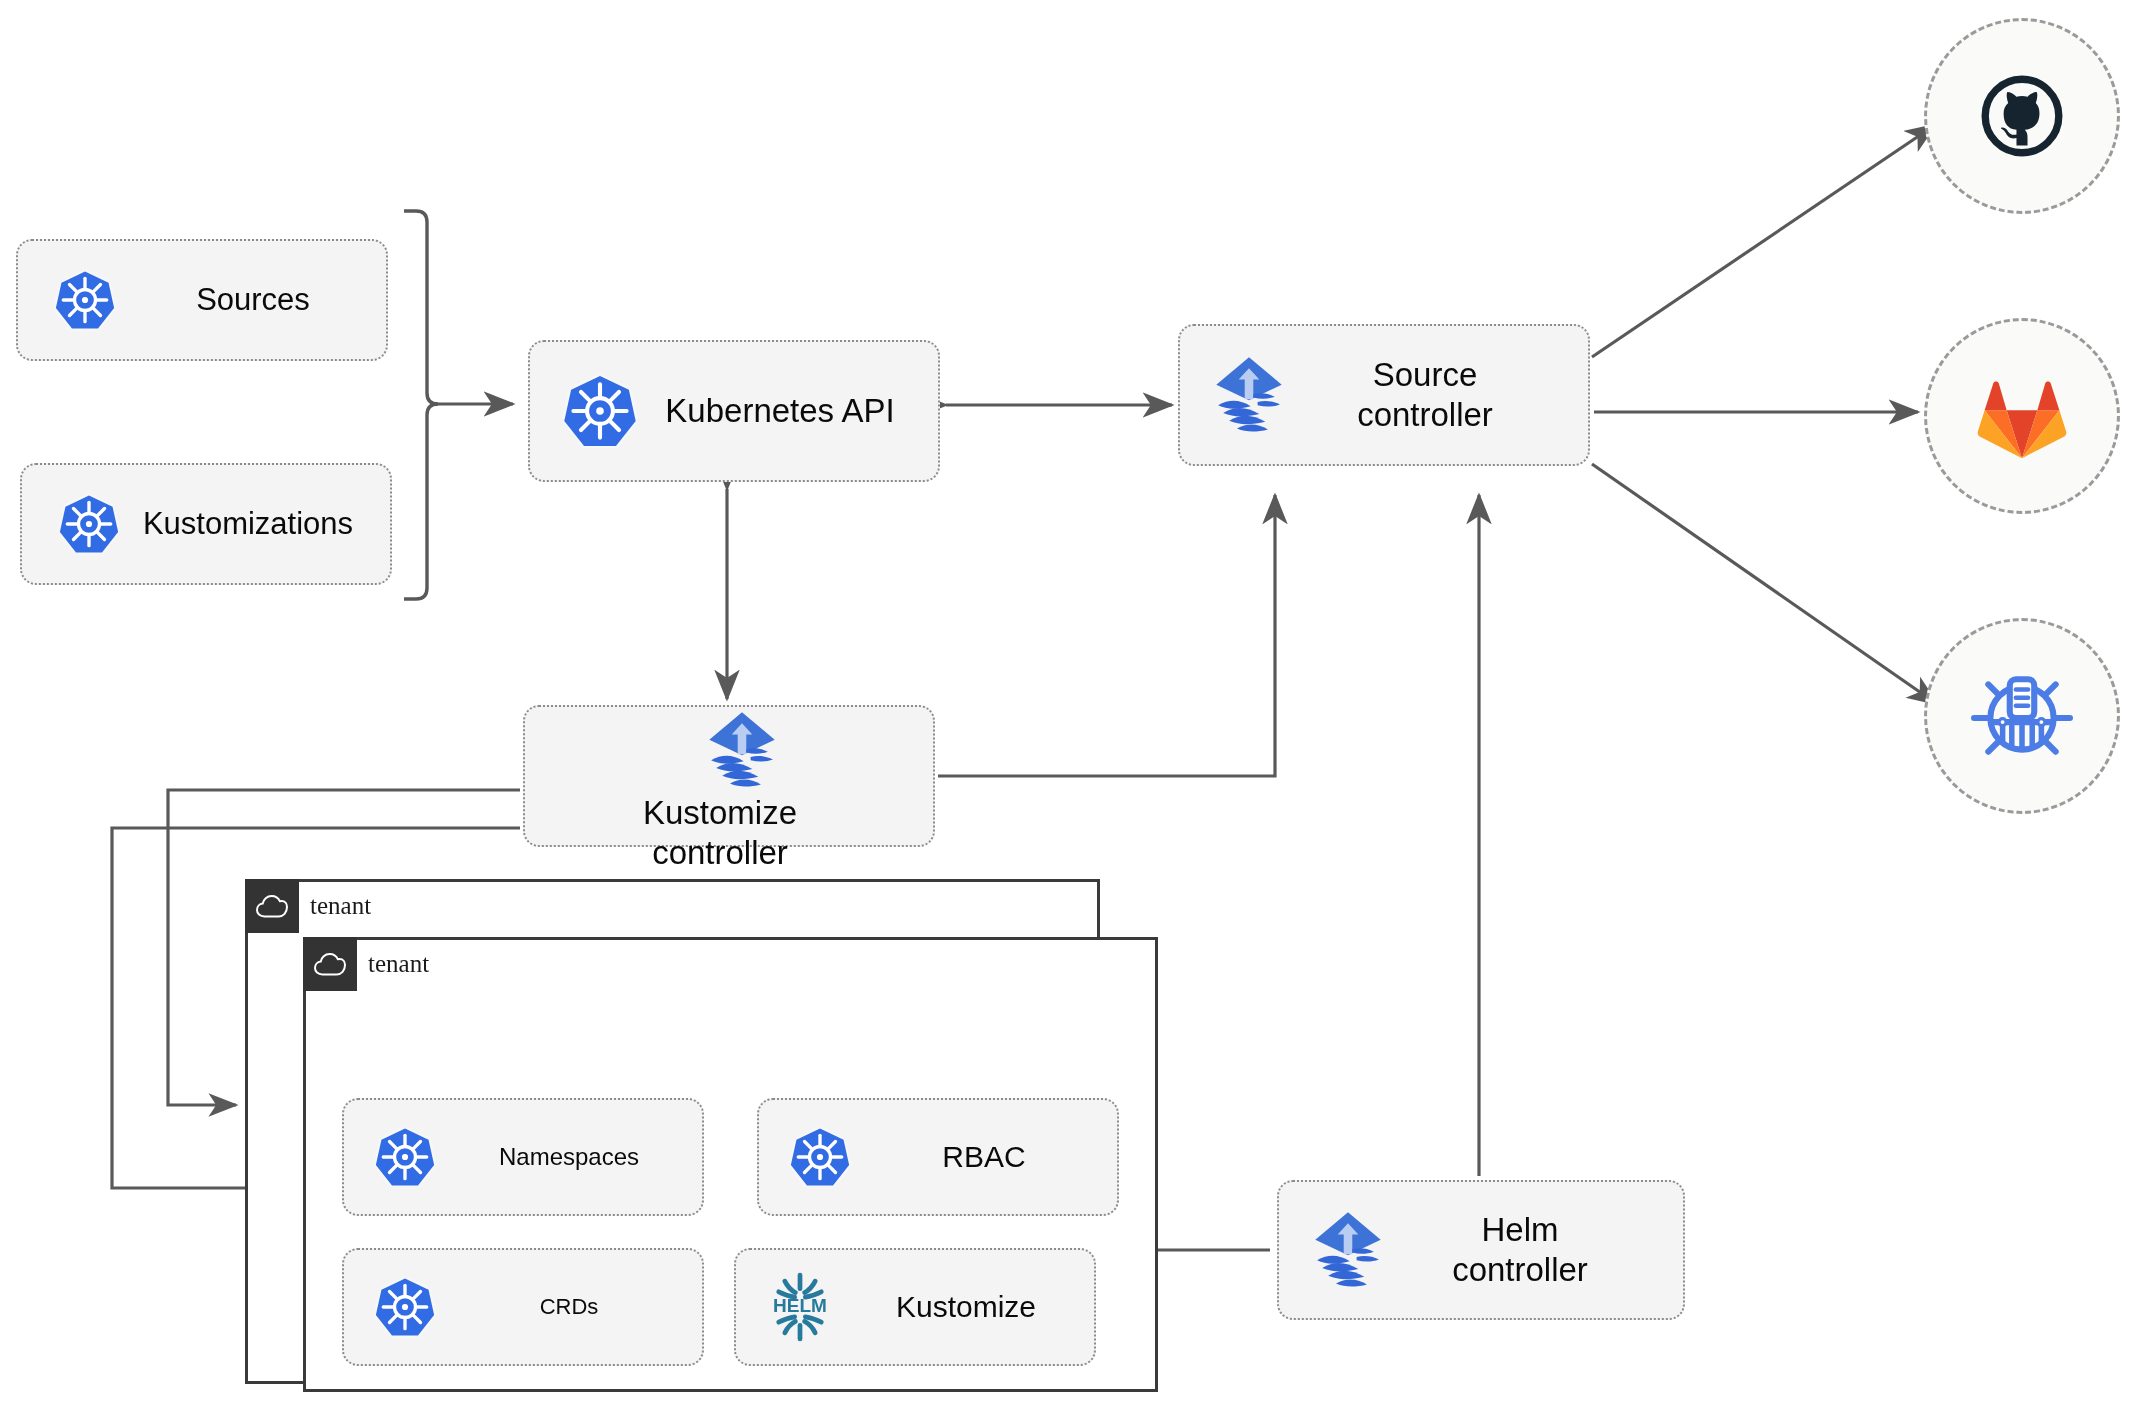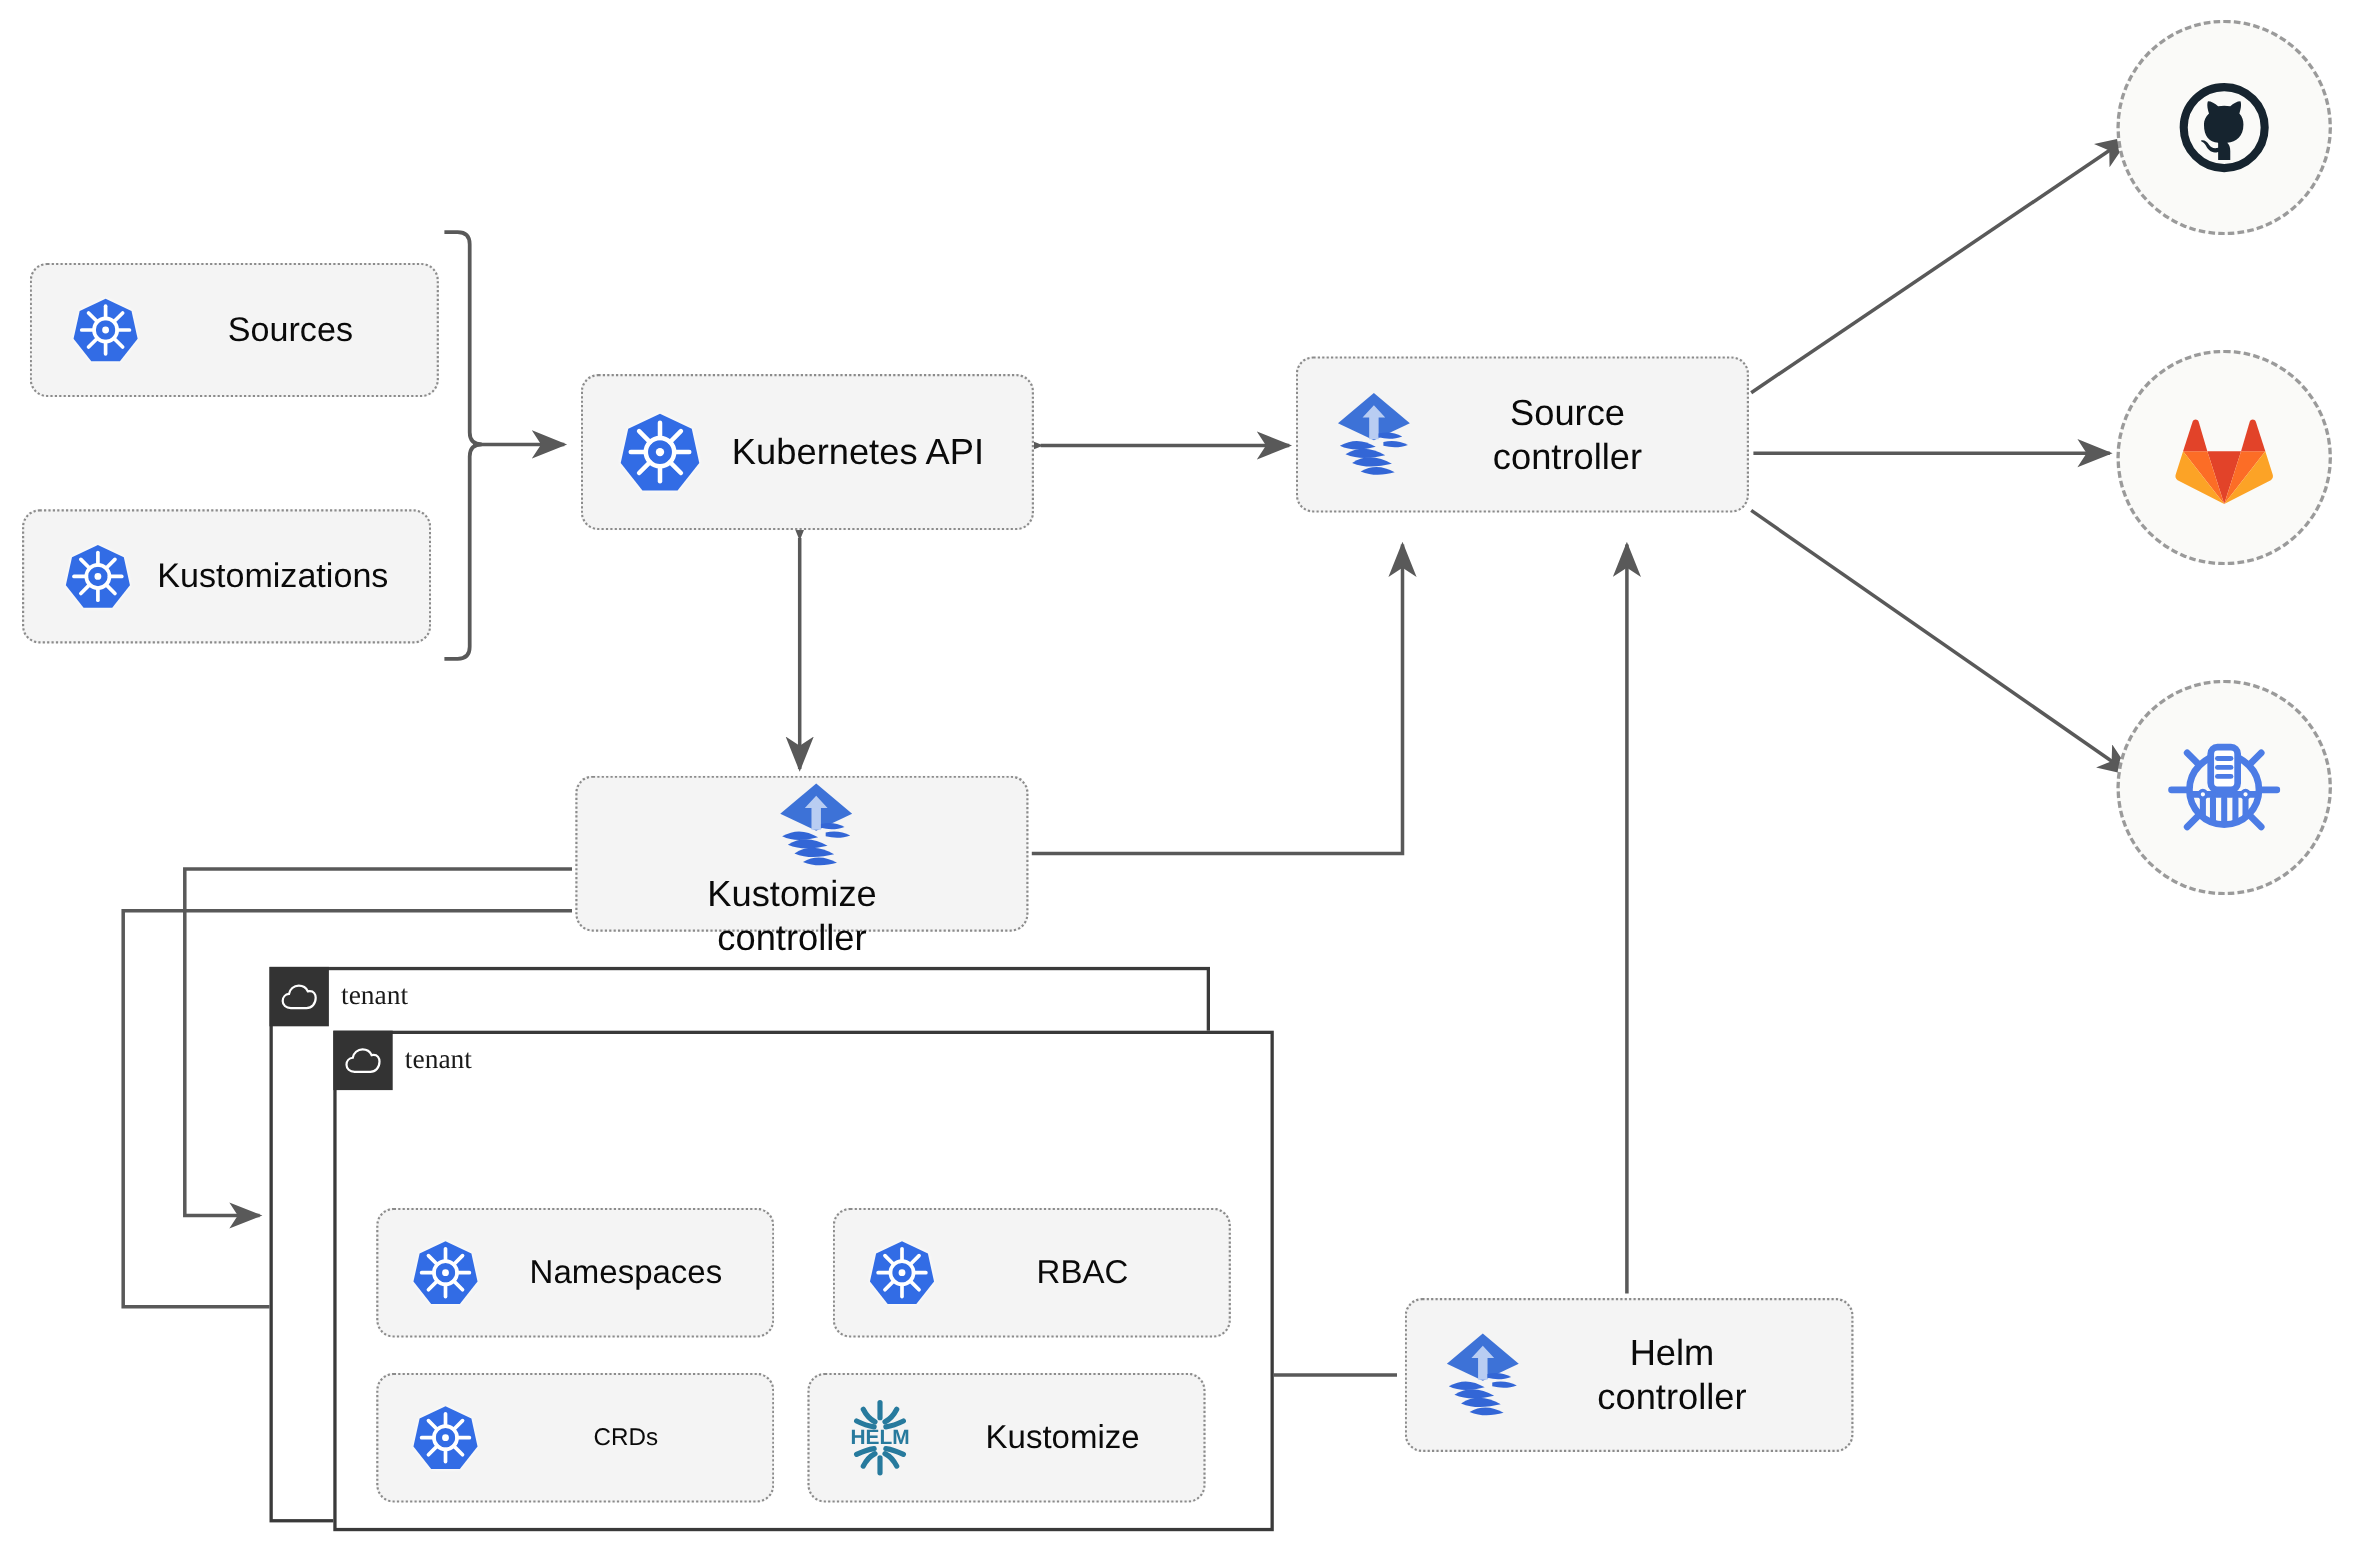--- a/index.html
+++ b/index.html
@@ -137,21 +137,21 @@
             <line x1="15" y1="50" x2="33" y2="50"></line>
             <line x1="67" y1="50" x2="85" y2="50"></line>
             <line x1="25" y1="25" x2="38" y2="38"></line>
             <line x1="62" y1="62" x2="75" y2="75"></line>
             <line x1="75" y1="25" x2="62" y2="38"></line>
             <line x1="38" y1="62" x2="25" y2="75"></line>
           </g>
           <circle cx="50" cy="50" r="5" fill="#ffffff"></circle>
         </svg>
       </span>
-      <span class="lbl" style="font-size:30px;">Namespaces</span>
+      <span class="lbl" style="font-size:24px;">Namespaces</span>
     </div>
 
     <div class="node" style="left:451px;top:158px;width:362px;height:118px;">
       <span class="ico k8s-wrap" style="margin-left:30px;">
         <svg width="62" height="62" viewBox="0 0 100 100" aria-hidden="true">
           <path d="M50 4 L88 22 L97 63 L71 96 L29 96 L3 63 L12 22 Z" fill="#326ce5"></path>
           <g fill="none" stroke="#ffffff" stroke-width="5.4" stroke-linecap="round">
             <circle cx="50" cy="50" r="17"></circle>
             <line x1="50" y1="15" x2="50" y2="33"></line>
               <line x1="50" y1="67" x2="50" y2="85"></line>
@@ -204,21 +204,21 @@
             <path d="M22 70 C30 66 36 64 43 63"></path>
             <path d="M78 70 C70 66 64 64 57 63"></path>
           </g>
           <text x="50" y="57" font-family="'Liberation Sans',sans-serif" font-size="25" font-weight="bold" fill="#277a9d" text-anchor="middle">HELM</text>
         </svg>
       </span>
       <span class="lbl" style="font-size:30px;">Kustomize</span>
     </div>
   </div>
 
-  <div class="node" style="left:27px;top:239px;width:372px;height:122px;gap:22px;">
+  <div class="node" style="left:16px;top:239px;width:372px;height:122px;gap:22px;">
     <span class="ico k8s-wrap" style="margin-left:36px;">
       <svg width="62" height="62" viewBox="0 0 100 100" aria-hidden="true">
         <path d="M50 4 L88 22 L97 63 L71 96 L29 96 L3 63 L12 22 Z" fill="#326ce5"></path>
         <g fill="none" stroke="#ffffff" stroke-width="5.4" stroke-linecap="round">
           <circle cx="50" cy="50" r="17"></circle>
           <line x1="50" y1="15" x2="50" y2="33"></line>
             <line x1="50" y1="67" x2="50" y2="85"></line>
           <line x1="15" y1="50" x2="33" y2="50"></line>
             <line x1="67" y1="50" x2="85" y2="50"></line>
           <line x1="25" y1="25" x2="38" y2="38"></line>

